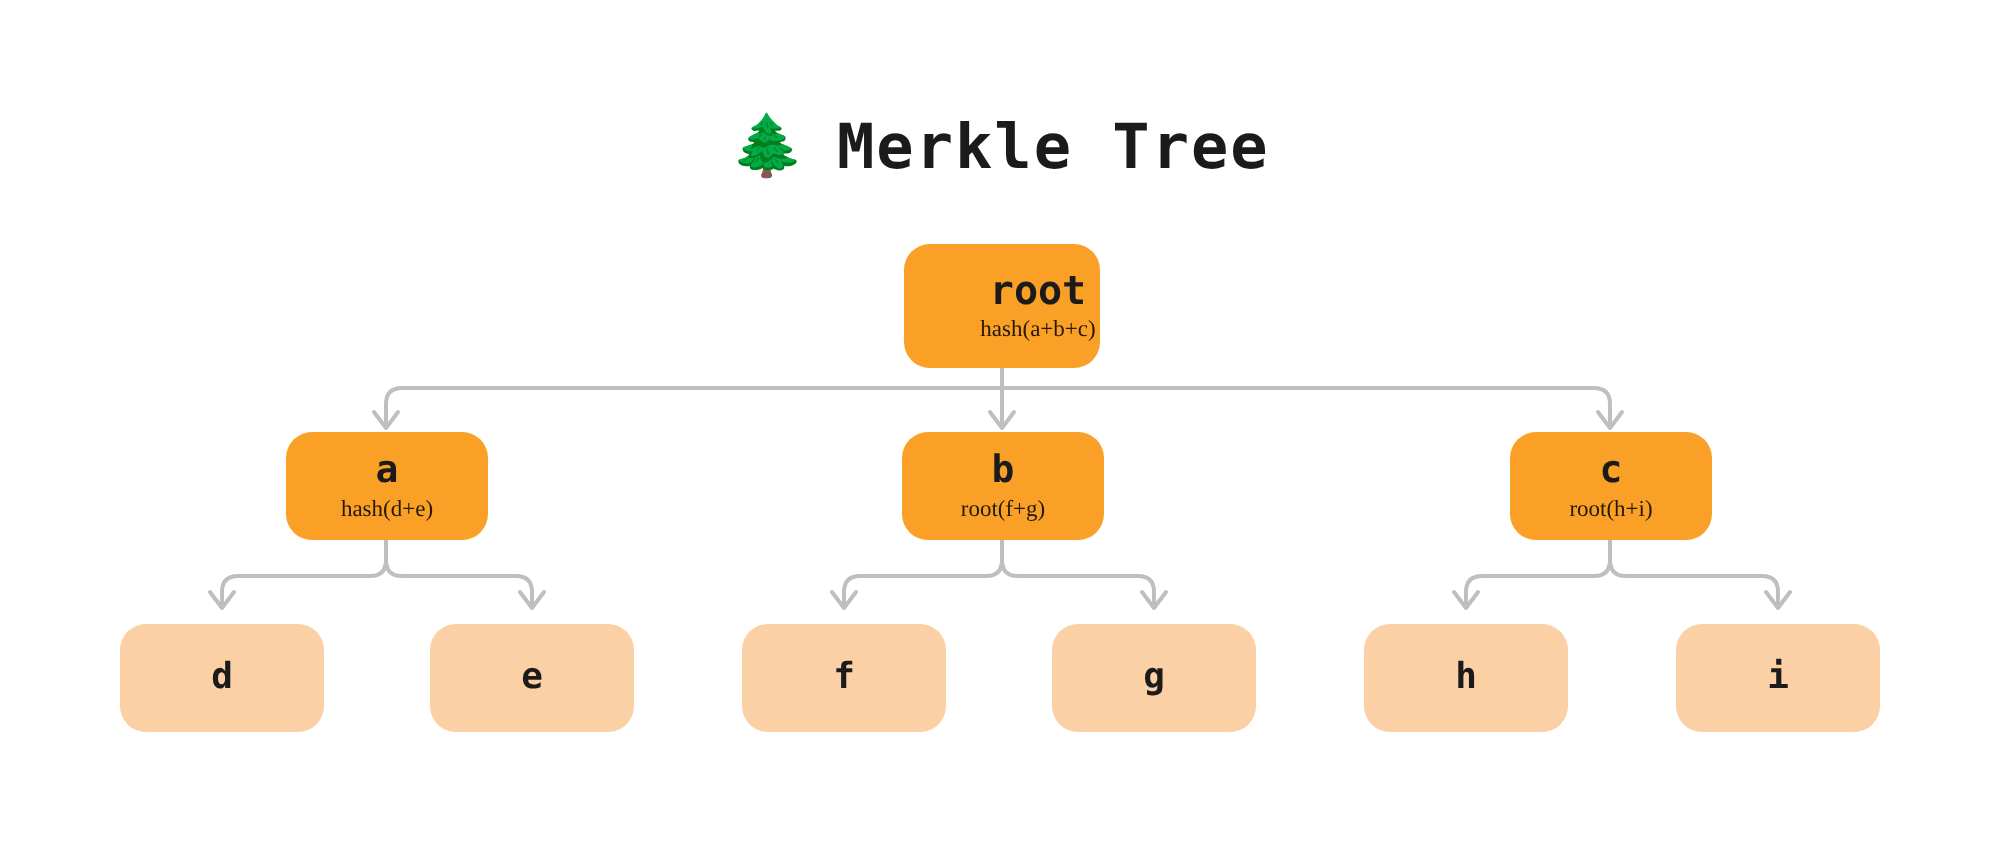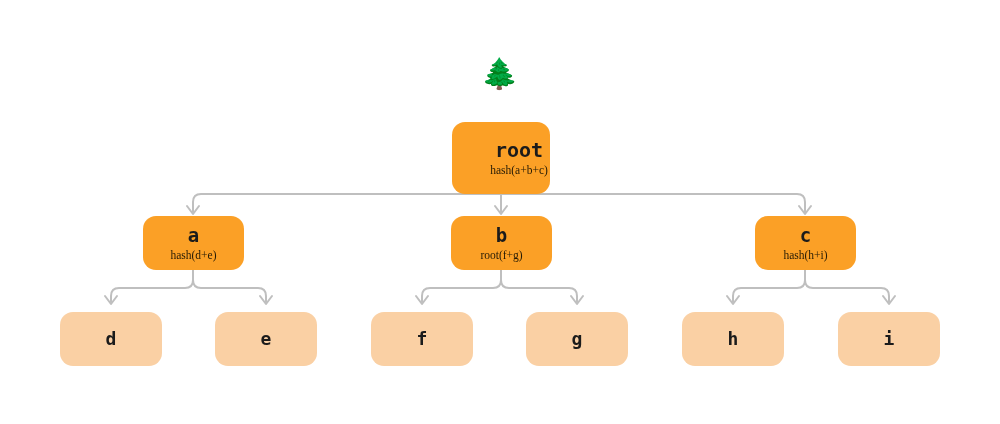--- a/index.html
+++ b/index.html
@@ -59,20 +59,21 @@
   .lvl-leaf{ background:#FAD0A4; }
   .lvl-leaf .n-label{ font-size:18px; }
 </style>
 </head>
 <body>
 
 <div id="canvas">
 
   <div id="title-bar">
     <span id="title-emoji">🌲</span>
+    <span id="title-text">Merkle Tree</span>
   </div>
 
   <svg id="wires" viewBox="0 0 1000 424" xmlns="http://www.w3.org/2000/svg">
     <g fill="none" stroke="#BFBFBF" stroke-width="2" stroke-linecap="round" stroke-linejoin="round">
 
       <path d="M501,176 L501,194"></path>
 
       <path d="M501,194 L201,194 Q193,194 193,202 L193,212"></path>
 
       <path d="M501,194 L797,194 Q805,194 805,202 L805,212"></path>
@@ -96,38 +97,38 @@
       <path d="M571,296 L577,304 L583,296"></path>
 
       <path d="M805,270 L805,280"></path>
       <path d="M805,280 Q805,288 797,288 L741,288 Q733,288 733,296 L733,302"></path>
       <path d="M805,280 Q805,288 813,288 L881,288 Q889,288 889,296 L889,302"></path>
       <path d="M727,296 L733,304 L739,296"></path>
       <path d="M883,296 L889,304 L895,296"></path>
     </g>
   </svg>
 
-  <div class="node lvl-root" style="left:452px;top:122px;width:98px;height:72px;padding-left:36px;">
+  <div class="node lvl-root" style="left:452px;top:122px;width:98px;height:62px;padding-left:36px;">
     <span class="n-label">root</span>
     <span class="n-sub">hash(a+b+c)</span>
   </div>
 
   <div class="node lvl-mid" style="left:143px;top:216px;width:101px;height:54px;">
     <span class="n-label">a</span>
     <span class="n-sub">hash(d+e)</span>
   </div>
 
   <div class="node lvl-mid" style="left:451px;top:216px;width:101px;height:54px;">
     <span class="n-label">b</span>
     <span class="n-sub">root(f+g)</span>
   </div>
 
   <div class="node lvl-mid" style="left:755px;top:216px;width:101px;height:54px;">
     <span class="n-label">c</span>
-    <span class="n-sub">hash(h+i)</span>
+    <span class="n-sub">root(h+i)</span>
   </div>
 
   <div class="node lvl-leaf" style="left:60px;top:312px;width:102px;height:54px;">
     <span class="n-label">d</span>
   </div>
 
   <div class="node lvl-leaf" style="left:215px;top:312px;width:102px;height:54px;">
     <span class="n-label">e</span>
   </div>
 

